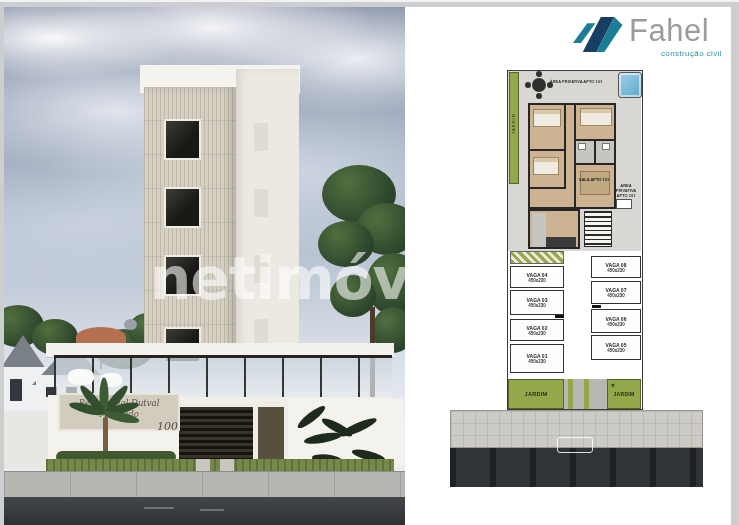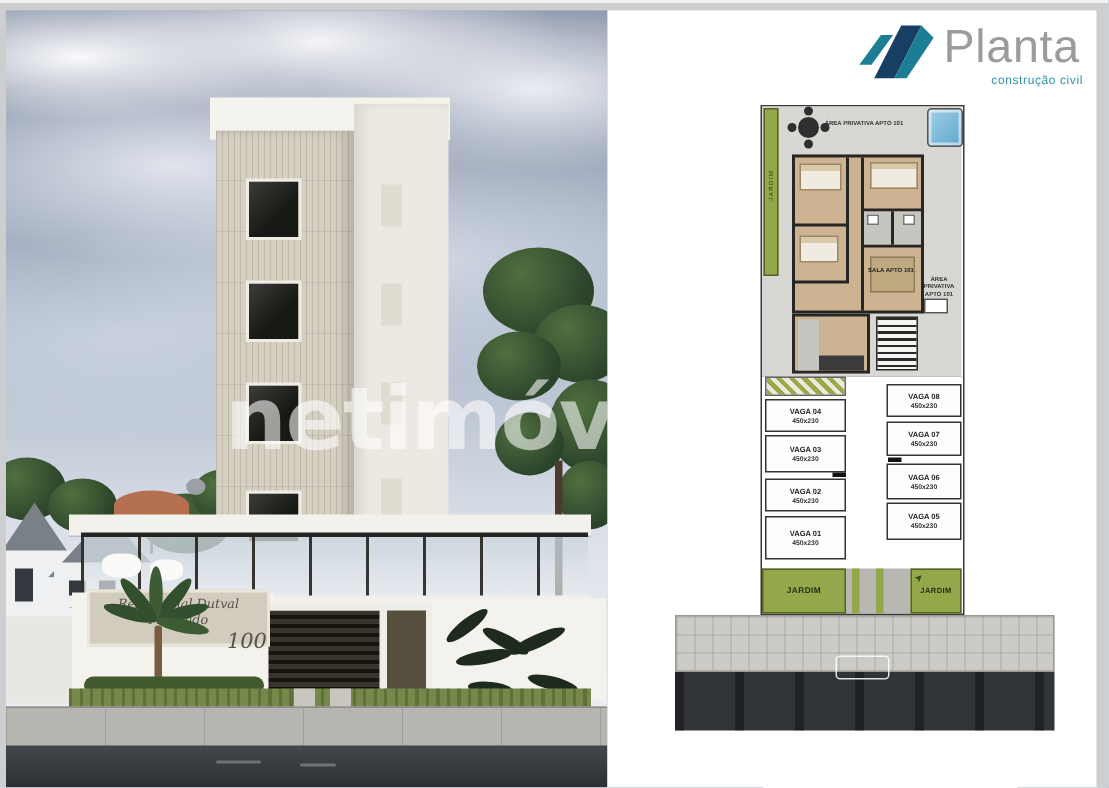--- a/index.html
+++ b/index.html
@@ -46,21 +46,21 @@
   .lwall{left:0px;top:404px;width:46px;height:58px;background:#e7e7e4;}
   .signwall{left:44px;top:388px;width:134px;height:74px;background:#f4f2ed;}
   .rwall{left:284px;top:392px;width:116px;height:68px;background:#f4f2ed;}
   .pillar{left:248px;top:394px;width:36px;height:68px;background:#efede7;}
   .doorway{left:254px;top:400px;width:26px;height:56px;background:#57503f;}
   .gate{left:175px;top:396px;width:74px;height:66px;border-top:4px solid #efece4;
         background:repeating-linear-gradient(180deg,#3a332b 0 3px,#17140f 3px 6px);}
   .sign{left:54px;top:386px;width:118px;height:34px;background:#d2ccbf;border:2px solid #e9e5da;
         color:#57514a;font-family:"DejaVu Serif",serif;font-style:italic;text-align:center;}
   .sign-l1{font-size:8.5px;line-height:11px;padding-top:3px;}
-  .sign-l2{font-size:14px;text-align:right;}
+  .sign-l2{font-size:11px;text-align:right;}
   .leaf{position:absolute;height:9px;border-radius:50%;background:#1e2b1c;transform-origin:left center;}
   .frond{position:absolute;width:36px;height:9px;border-radius:50%;background:#32502e;transform-origin:left center;left:100px;top:402px;}
   .palm-trunk{left:99px;top:410px;width:5px;height:52px;background:#7a5c40;border-radius:2px;}
   .shrubs{left:52px;top:444px;width:120px;height:12px;background:#42582e;border-radius:6px;}
   .grass{left:42px;top:452px;width:348px;height:15px;background:#76884a;
     background-image:repeating-linear-gradient(90deg, rgba(40,60,25,.3) 0 2px, transparent 2px 7px);}
   .track{position:absolute;top:452px;width:14px;height:15px;background:#c9c6bf;}
   .sidewalk{left:0;top:464px;width:401px;height:26px;background:#b7b5b0;border-top:1px solid #8e8c87;
     background-image:repeating-linear-gradient(90deg, rgba(0,0,0,.12) 0 1px, transparent 1px 66px);}
   .road{left:0;top:490px;width:401px;height:28px;background:linear-gradient(180deg,#43464b,#2d3033);}
@@ -210,21 +210,21 @@
     <div class="abs watermark">netimóve</div>
   </div>
 
   <div class="white-panel"></div>
 
   <svg class="logo-icon" width="54" height="42" viewBox="0 0 60 46">
     <polygon points="1,32 17,10 26,10 10,32" fill="#1c7e94"></polygon>
     <polygon points="12,42 32,3 47,3 27,42" fill="#173e63"></polygon>
     <polygon points="27,42 47,3 56,12 36,42" fill="#1c7e94"></polygon>
   </svg>
-  <div class="logo-name">Planta</div>
+  <div class="logo-name">Fahel</div>
   <div class="logo-tag">construção civil</div>
 
   <div class="plan-body">
 
     <div class="plan-top">
       <div class="gstrip">
         <span>JARDIM</span>
       </div>
       <div class="ptable"></div>
       <div class="pool"></div>

